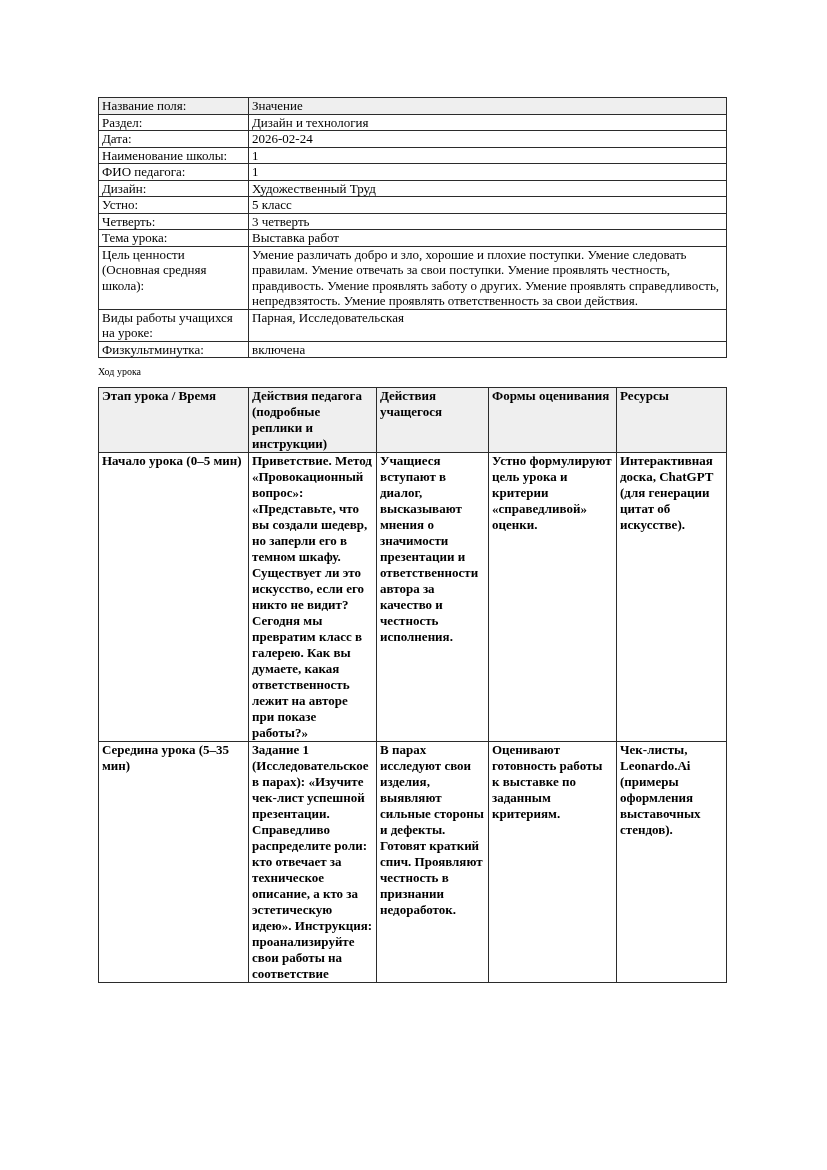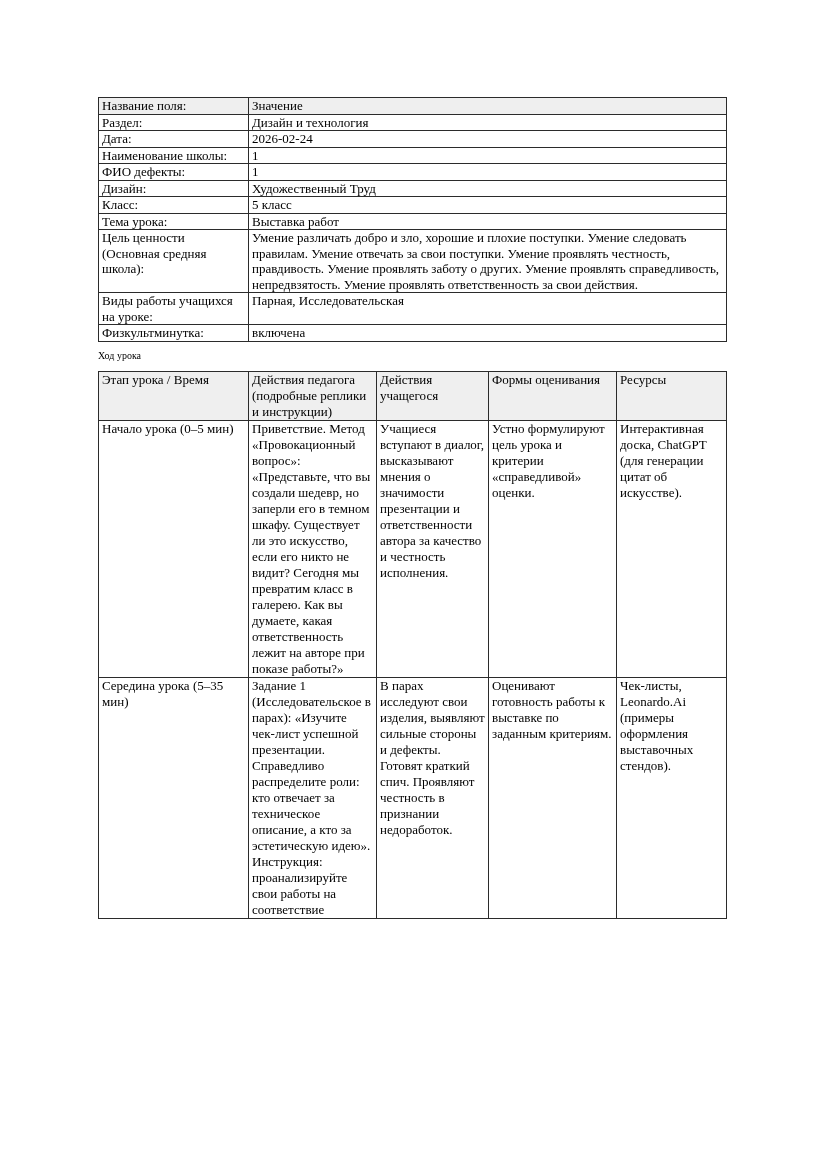--- a/index.html
+++ b/index.html
@@ -45,20 +45,21 @@
   .hdr-row td, .flow-table thead th {
     background: #efefef;
   }
   .section-heading {
     font-size: 10px;
     line-height: 16px;
     margin: 6px 0 7px 0;
   }
   .flow-table td, .flow-table th {
     line-height: 16px;
+    font-weight: bold;
   }
 </style>
 </head>
 <body>
 
 <div class="page">
 
 
   <table class="info-table">
     <colgroup>
@@ -76,30 +77,34 @@
       </tr>
       <tr>
         <td>Дата:</td>
         <td>2026-02-24</td>
       </tr>
       <tr>
         <td>Наименование школы:</td>
         <td>1</td>
       </tr>
       <tr>
-        <td>ФИО дефекты:</td>
+        <td>ФИО педагога:</td>
         <td>1</td>
       </tr>
       <tr>
         <td>Дизайн:</td>
         <td>Художественный Труд</td>
       </tr>
       <tr>
-        <td>Класс:</td>
+        <td>Устно:</td>
         <td>5 класс</td>
+      </tr>
+      <tr>
+        <td>Четверть:</td>
+        <td>3 четверть</td>
       </tr>
       <tr>
         <td>Тема урока:</td>
         <td>Выставка работ</td>
       </tr>
       <tr>
         <td>Цель ценности (Основная средняя школа):</td>
         <td>Умение различать добро и зло, хорошие и плохие поступки. Умение следовать правилам. Умение отвечать за свои поступки. Умение проявлять честность, правдивость. Умение проявлять заботу о других. Умение проявлять справедливость, непредвзятость. Умение проявлять ответственность за свои действия.</td>
       </tr>
       <tr>

